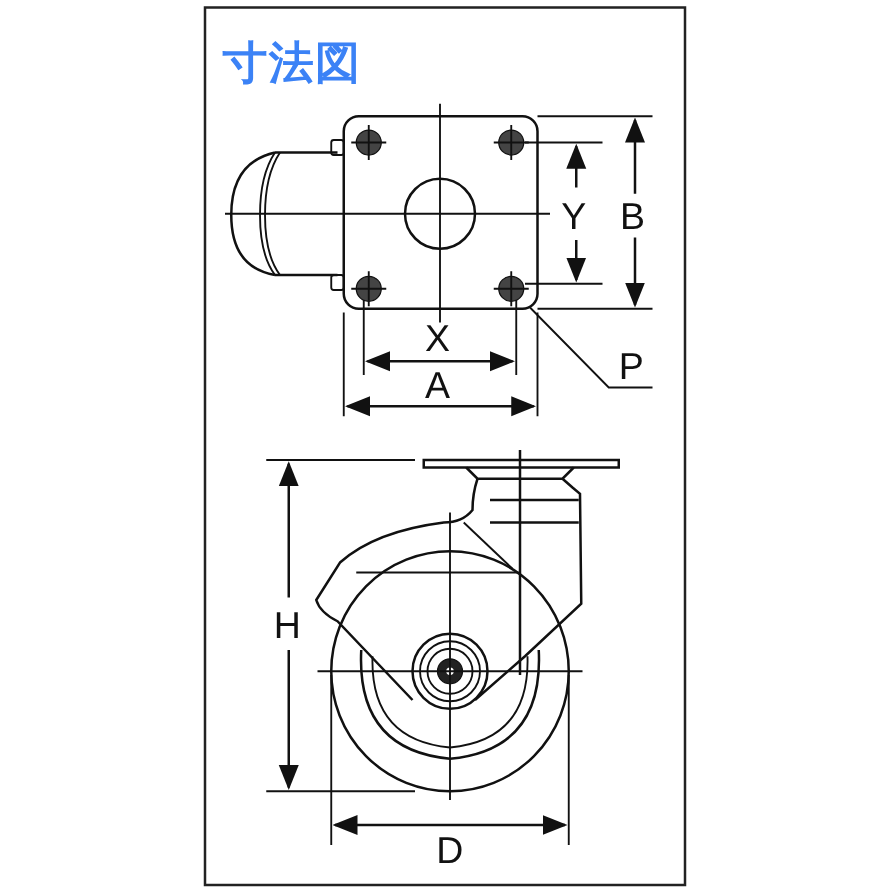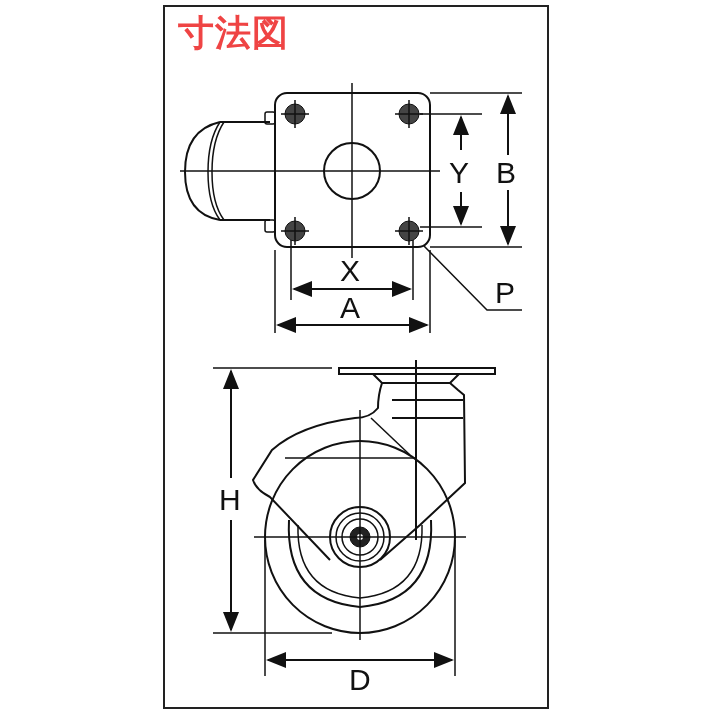--- a/index.html
+++ b/index.html
@@ -1,18 +1,18 @@
 <!DOCTYPE html>
 <html><head>
   <meta charset="utf-8">
   <style>
     html, body { margin: 0; padding: 0; background: #ffffff; }
     body { width: 713px; height: 713px; position: relative; overflow: hidden; font-family: "DejaVu Sans", sans-serif; }
     #frame { position: absolute; left: 163px; top: 5px; width: 386px; height: 704px; border: 2px solid #222; box-sizing: border-box; }
-    #title { position: absolute; left: 178px; top: 9px; font-size: 36px; color: #ef4444; font-weight: bold; letter-spacing: 1px; font-family: Liberation Mono, monospace; }
+    #title { position: absolute; left: 178px; top: 26px; font-size: 36px; color: #3b82f6; font-weight: bold; letter-spacing: 1px; font-family: Liberation Mono, monospace; }
     svg { position: absolute; left: 0; top: 0; }
     .lbl { font-family: "Liberation Sans", sans-serif; font-size: 30px; fill: #111; }
     .ln { stroke: #111; fill: none; stroke-width: 2; }
     .thin { stroke: #111; fill: none; stroke-width: 1.5; }
   </style>
 </head>
 <body>
 
 <div id="frame"></div>
 <div id="title">寸法図</div>

